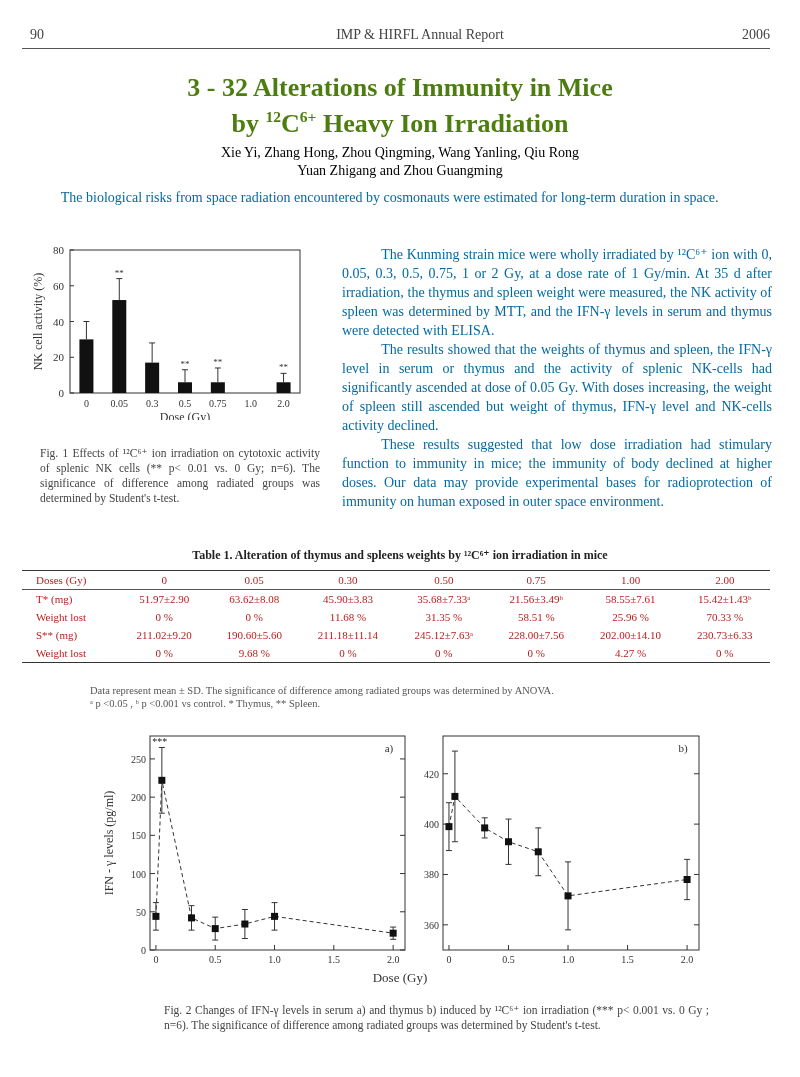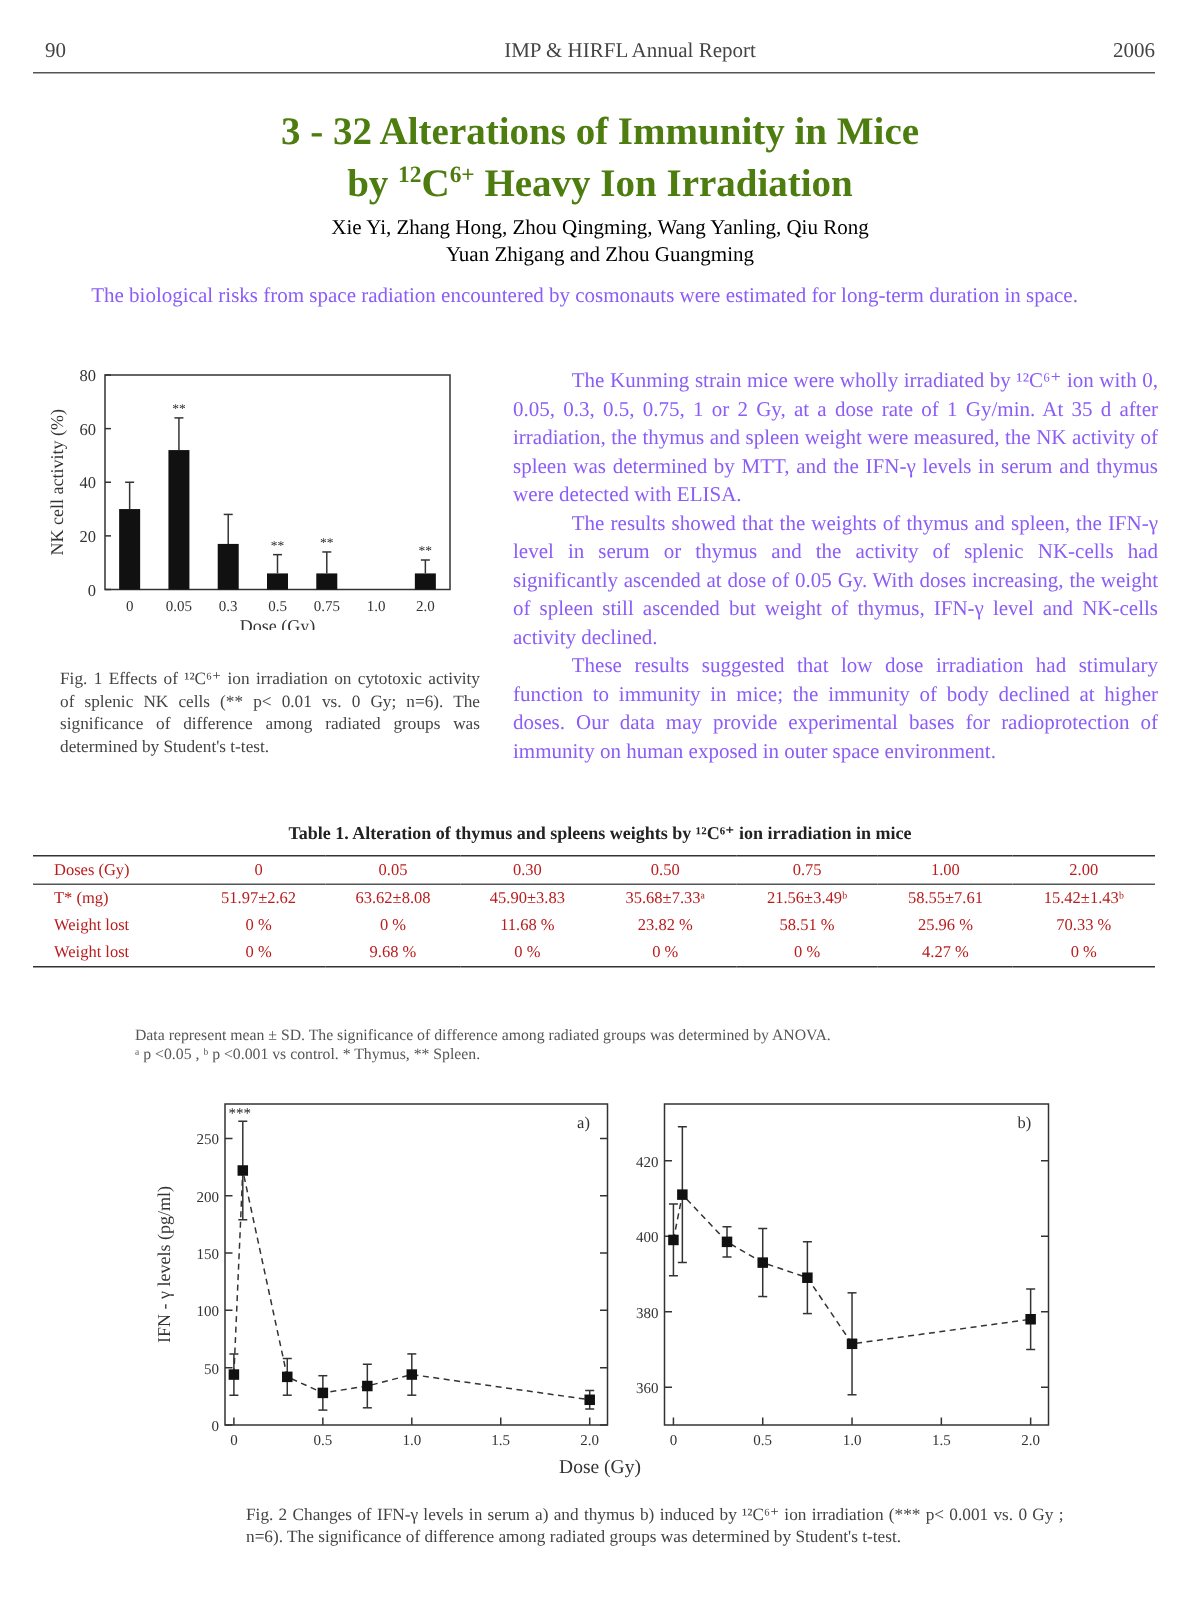--- a/index.html
+++ b/index.html
@@ -2,21 +2,21 @@
 <html><head>
 <meta charset="utf-8">
 <style>
   html,body{margin:0;padding:0;background:#fff;}
   body{width:800px;height:1077px;position:relative;overflow:hidden;font-family:"Liberation Serif","DejaVu Serif",serif;color:#222;}
   .abs{position:absolute;}
   .hdr{font-size:14px;color:#444;top:27px;}
   .rule{left:22px;width:748px;height:1px;background:#555;top:48px;}
   .title{left:0;width:800px;text-align:center;font-weight:bold;font-size:26px;color:#4d7c0f;line-height:30px;}
   .authors{left:0;width:800px;text-align:center;font-size:14px;color:#000000;line-height:18px;}
-  .para{font-size:14px;line-height:19px;color:#8b5cf6;text-align:justify;}
+  .para{font-size:14px;line-height:19px;color:#0369a1;text-align:justify;}
   .indent{text-indent:2.2em;}
   .caption{font-size:11.5px;line-height:15px;color:#444;text-align:justify;}
   sup{font-size:0.6em;}
   table.t1{border-collapse:collapse;font-size:11px;color:#b91c1c;}
   table.t1 td,table.t1 th{padding:0 4px;height:18px;text-align:center;white-space:nowrap;font-weight:normal;}
   table.t1 td.lbl,table.t1 th.lbl{text-align:left;padding-left:14px;}
   table.t1 thead tr{border-top:1.5px solid #333;border-bottom:1px solid #555;}
   table.t1 tbody tr:last-child{border-bottom:1.5px solid #333;}
   .tnote{font-size:10.5px;color:#555;line-height:13px;}
   svg text{font-family:"Liberation Serif","DejaVu Serif",serif;}
@@ -100,37 +100,47 @@
       <th>0.30</th>
       <th>0.50</th>
       <th>0.75</th>
       <th>1.00</th>
       <th>2.00</th>
     </tr>
   </thead>
   <tbody>
     <tr>
       <td class="lbl">T* (mg)</td>
-      <td>51.97±2.62</td>
+      <td>51.97±2.90</td>
       <td>63.62±8.08</td>
       <td>45.90±3.83</td>
       <td>35.68±7.33ᵃ</td>
       <td>21.56±3.49ᵇ</td>
       <td>58.55±7.61</td>
       <td>15.42±1.43ᵇ</td>
     </tr>
     <tr>
       <td class="lbl">Weight lost</td>
       <td>0 %</td>
       <td>0 %</td>
       <td>11.68 %</td>
-      <td>23.82 %</td>
+      <td>31.35 %</td>
       <td>58.51 %</td>
       <td>25.96 %</td>
       <td>70.33 %</td>
+    </tr>
+    <tr>
+      <td class="lbl">S** (mg)</td>
+      <td>211.02±9.20</td>
+      <td>190.60±5.60</td>
+      <td>211.18±11.14</td>
+      <td>245.12±7.63ᵃ</td>
+      <td>228.00±7.56</td>
+      <td>202.00±14.10</td>
+      <td>230.73±6.33</td>
     </tr>
     <tr>
       <td class="lbl">Weight lost</td>
       <td>0 %</td>
       <td>9.68 %</td>
       <td>0 %</td>
       <td>0 %</td>
       <td>0 %</td>
       <td>4.27 %</td>
       <td>0 %</td>

